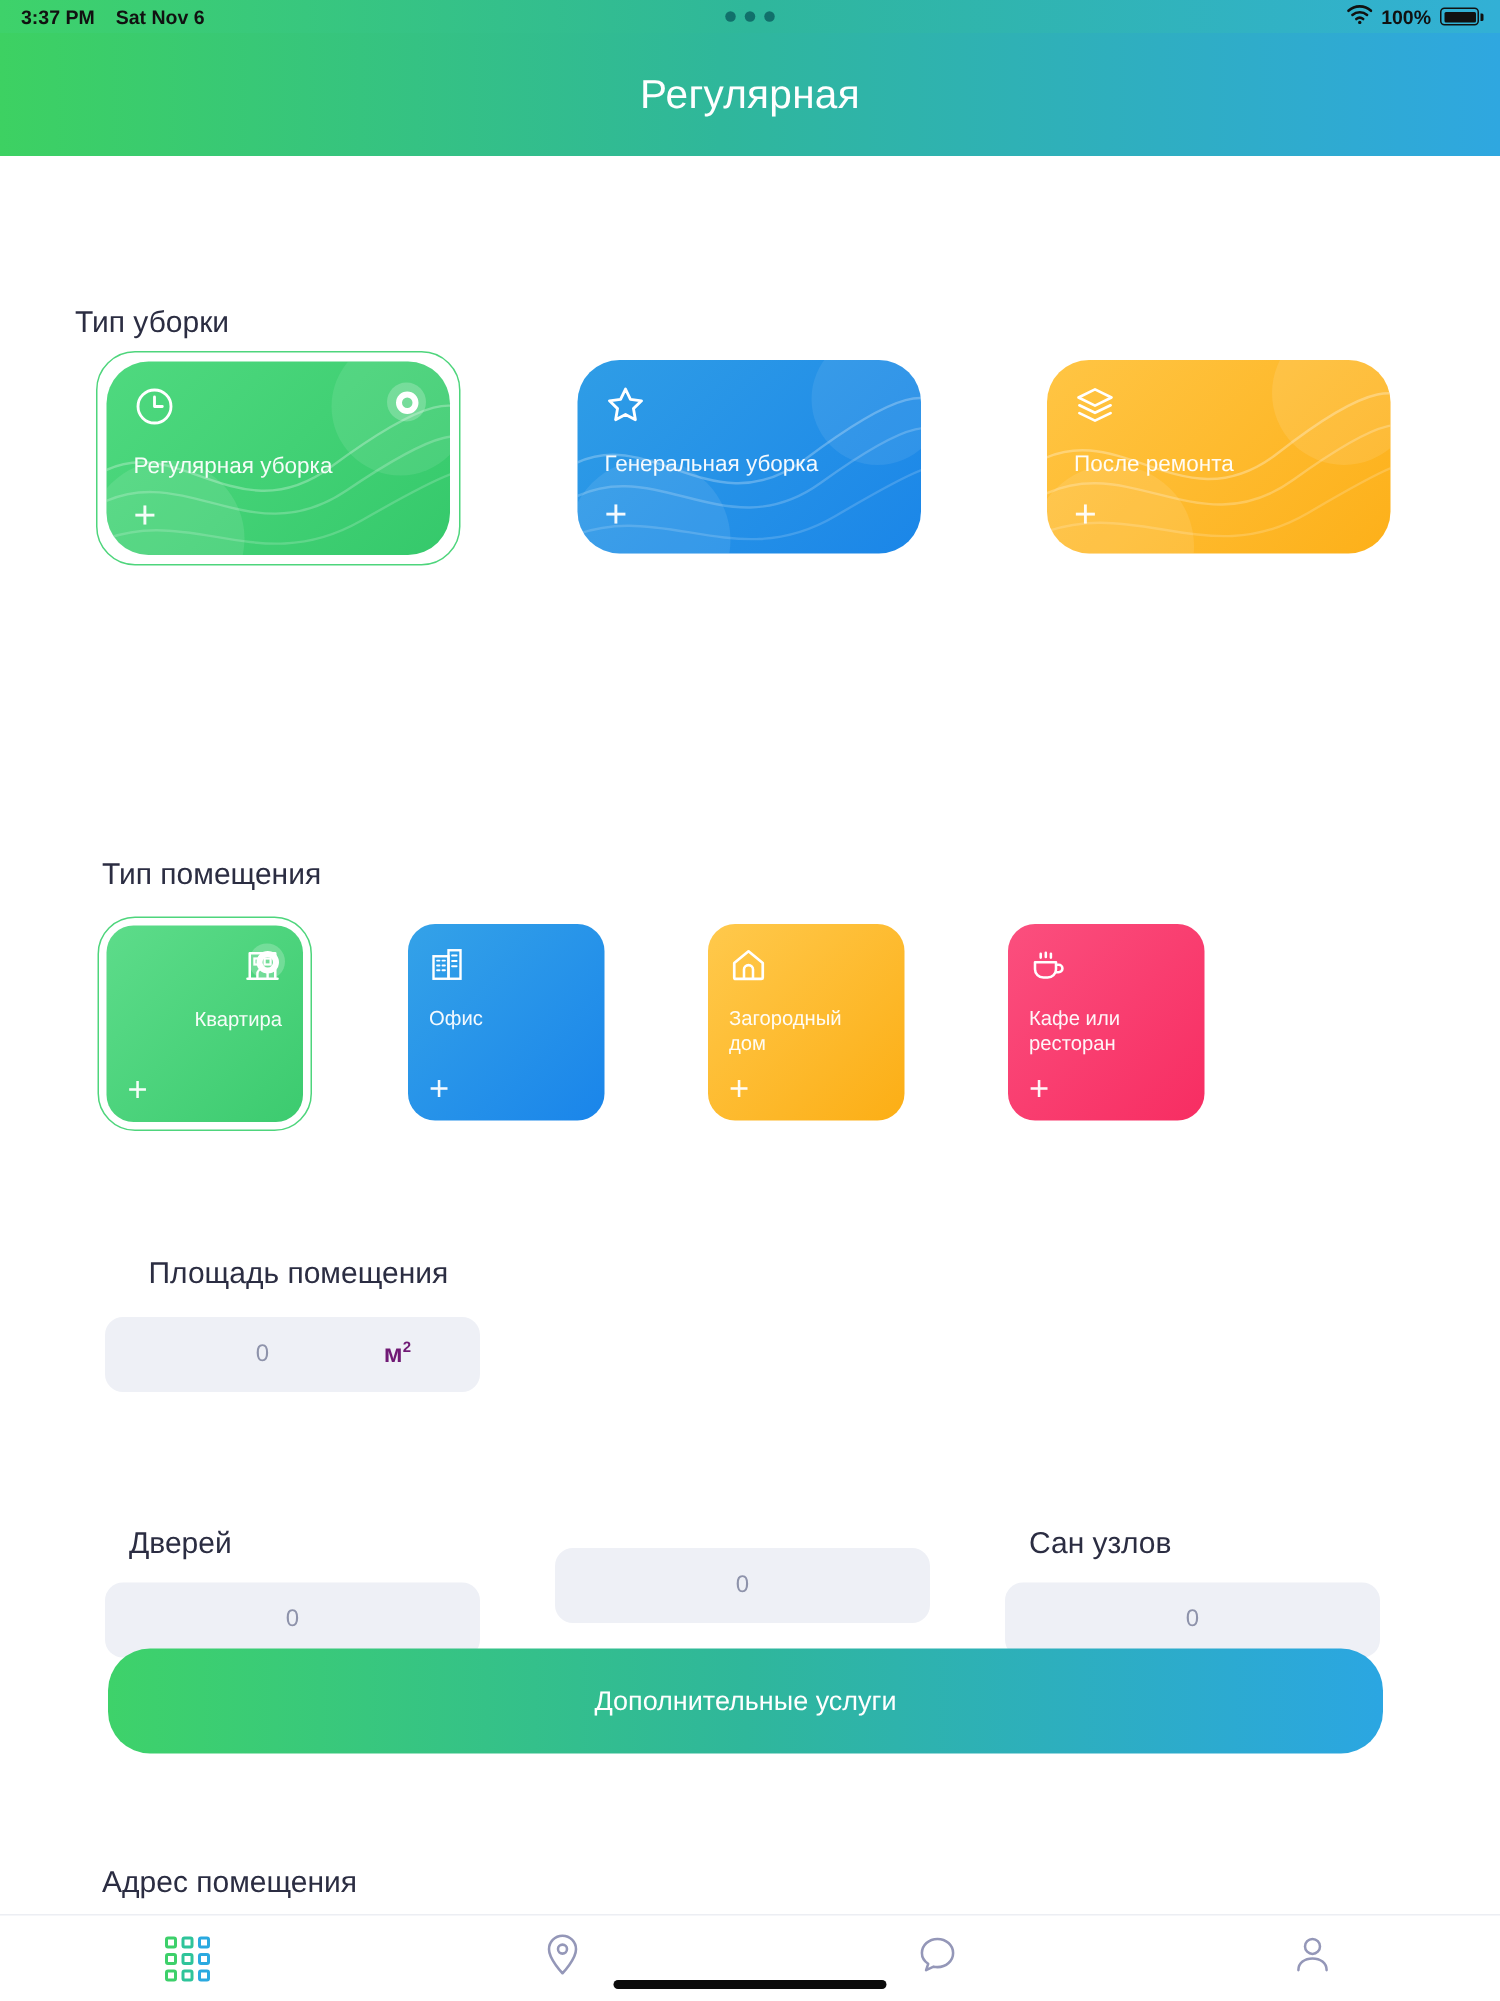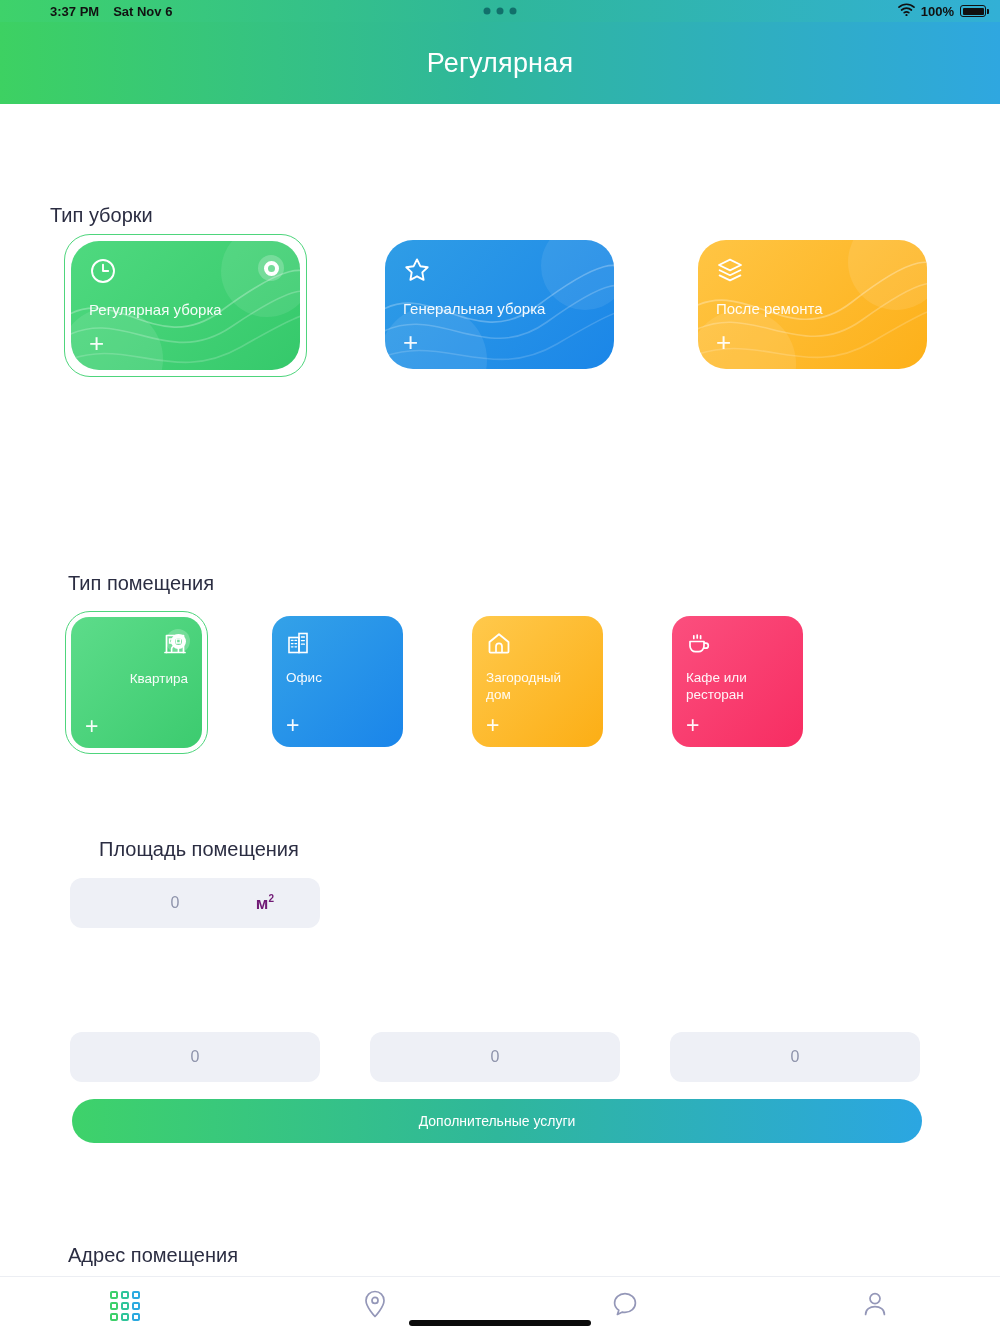--- a/index.html
+++ b/index.html
@@ -23,21 +23,21 @@
     width: 100%;
     background: linear-gradient(90deg, #3ed26a 0%, #2fb79b 50%, #32b0d6 100%);
     display: flex;
     align-items: center;
     padding: 0 14px;
     position: relative;
     font-size: 13px;
     font-weight: bold;
     color: #111;
   }
-  .status-left { display: flex; align-items: center; gap: 14px; white-space: nowrap; margin-left: 36px; }
+  .status-left { display: flex; align-items: center; gap: 14px; white-space: nowrap; }
   .status-dots {
     position: absolute;
     left: 50%;
     top: 50%;
     transform: translate(-50%, -50%);
     display: flex;
     gap: 6px;
   }
   .status-dots i {
     width: 7px; height: 7px; border-radius: 50%;
@@ -255,26 +255,26 @@
     align-items: center;
     justify-content: center;
     font-size: 16px;
     color: #8e93ab;
   }
 
   
   .services-btn {
     position: absolute;
     left: 72px; top: 995px;
-    width: 850px; height: 44px;
+    width: 850px; height: 70px;
     border: none;
     border-radius: 28px;
     background: linear-gradient(90deg, #3ed26a 0%, #2fb79b 50%, #2ba6e2 100%);
     color: #fff;
-    font-size: 14px;
+    font-size: 18px;
     font-family: "Liberation Sans", sans-serif;
     cursor: pointer;
   }
 
   
   .address-title { position: absolute; left: 68px; top: 1140px; }
 
   
   .tabbar {
     position: absolute;
@@ -490,30 +490,32 @@
   <div class="section-title area-title">Площадь помещения</div>
   <div class="area-field">
     <span class="area-value">0</span>
     <span class="area-unit">
       <span>м</span><sup>2</sup>
     </span>
   </div>
 
   <div class="counters">
     <div class="counter">
+      <span class="counter-label">Дверей</span>
       <div class="counter-field">
         <span>0</span>
       </div>
     </div>
     <div class="counter">
       <div class="counter-field">
         <span>0</span>
       </div>
     </div>
     <div class="counter">
+      <span class="counter-label">Сан узлов</span>
       <div class="counter-field">
         <span>0</span>
       </div>
     </div>
   </div>
 
   <button class="services-btn">Дополнительные услуги</button>
 
   <div class="section-title address-title">Адрес помещения</div>
 

